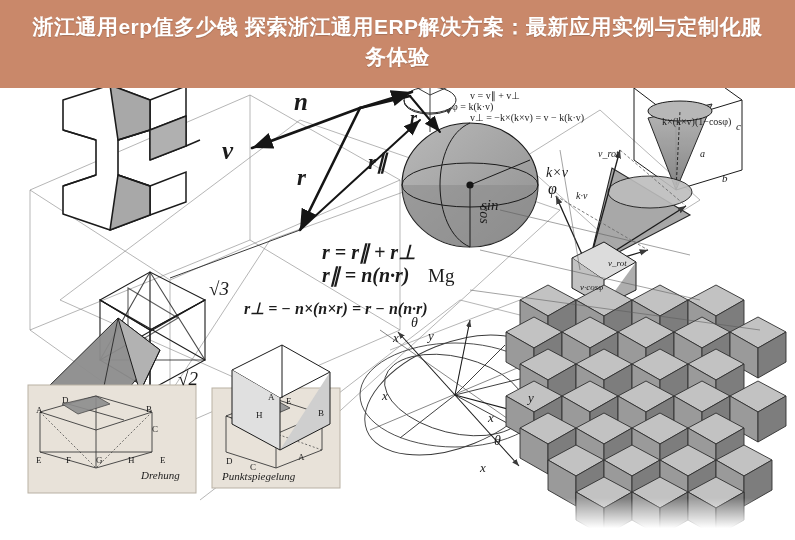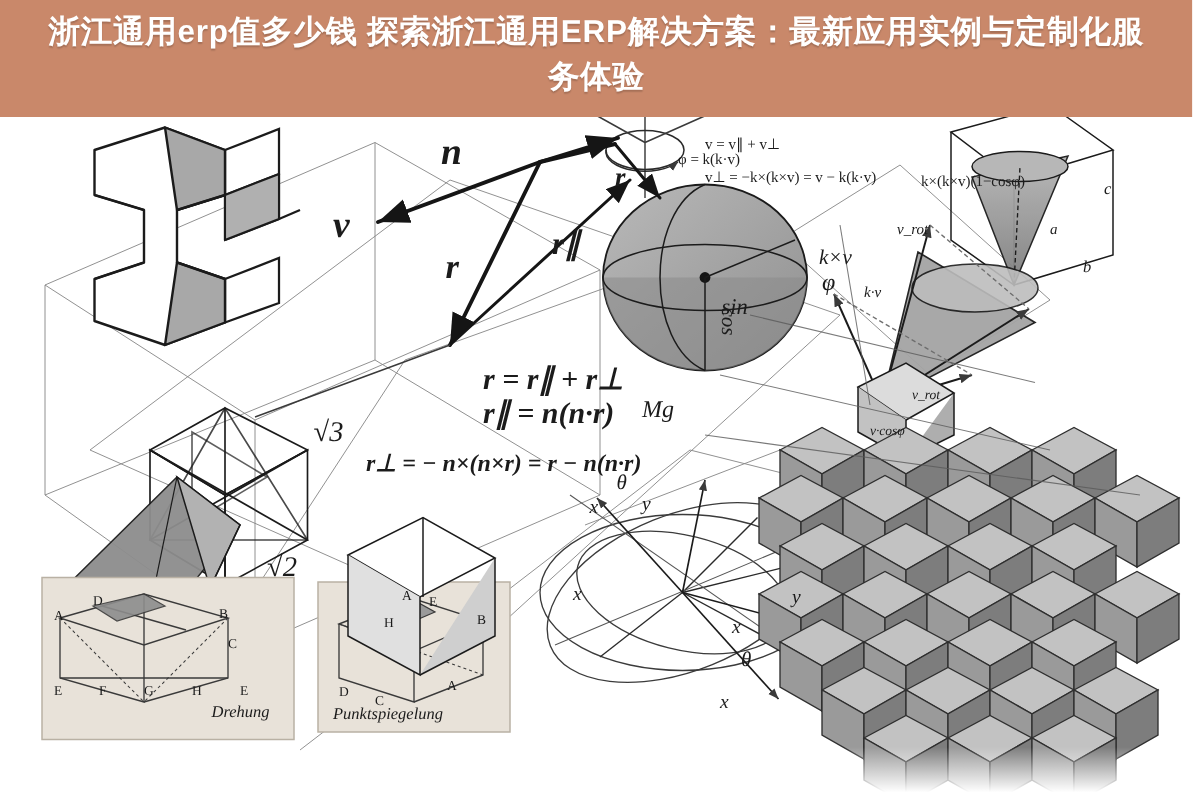--- a/index.html
+++ b/index.html
@@ -16,21 +16,21 @@
     height: 540px;
     overflow: hidden;
     background: #ffffff;
   }
   
   #banner {
     position: absolute;
     left: 0;
     top: 0;
     width: 795px;
-    height: 78px;
+    height: 88px;
     background: #c9886a;
     display: flex;
     align-items: center;
     justify-content: flex-end;
     box-sizing: border-box;
     padding: 4px 28px 8px 28px;
     z-index: 40;
   }
   #banner-title {
     color: #ffffff;
@@ -460,39 +460,39 @@
   <div class="mathlabel bold-italic" style="left:222px; top:137px; font-size:25px;">v</div>
   <div class="mathlabel bold-italic" style="left:297px; top:165px; font-size:23px;">r</div>
   <div class="mathlabel bold-italic" style="left:368px; top:150px; font-size:21px;">r∥</div>
   <div class="mathlabel bold-italic" style="left:410px; top:108px; font-size:18px;">r</div>
 
   <div class="mathlabel" style="left:209px; top:278px; font-size:19px; font-style:italic;">√3</div>
   <div class="mathlabel" style="left:178px; top:368px; font-size:19px; font-style:italic;">√2</div>
 
   <div class="mathlabel" style="left:481px; top:175px; font-size:15px; font-style:italic;margin-top:22px;">sin</div>
   <div class="mathlabel" style="left:492px; top:205px; font-size:14px; font-style:italic; transform:rotate(90deg); transform-origin:left top;">cos</div>
-  <div class="mathlabel" style="left:428px; top:265px; font-size:16px; font-style:italic;">Mg</div>
+  <div class="mathlabel" style="left:428px; top:265px; font-size:19px; ">Mg</div>
 
   <div class="mathlabel" style="left:548px; top:180px; font-size:16px; font-style:italic;">φ</div>
   <div class="mathlabel" style="left:411px; top:315px; font-size:14px; font-style:italic;">θ</div>
   <div class="mathlabel" style="left:494px; top:433px; font-size:14px; font-style:italic;">θ</div>
 
   <div class="mathlabel" style="left:393px; top:330px; font-size:13px; font-style:italic;">x</div>
   <div class="mathlabel" style="left:428px; top:328px; font-size:13px; font-style:italic;">y</div>
   <div class="mathlabel" style="left:382px; top:388px; font-size:13px; font-style:italic;">x</div>
   <div class="mathlabel" style="left:528px; top:390px; font-size:13px; font-style:italic;">y</div>
   <div class="mathlabel" style="left:488px; top:410px; font-size:13px; font-style:italic;">x</div>
   <div class="mathlabel" style="left:480px; top:460px; font-size:13px; font-style:italic;">x</div>
 
   <div class="mathlabel" style="left:546px; top:165px; font-size:14px; font-style:italic;">k×v</div>
   <div class="mathlabel" style="left:576px; top:190px; font-size:10px; font-style:italic;">k·v</div>
   <div class="mathlabel" style="left:598px; top:148px; font-size:10px; font-style:italic;">v_rot</div>
   <div class="mathlabel" style="left:608px; top:258px; font-size:9px; font-style:italic;">v_rot</div>
   <div class="mathlabel" style="left:580px; top:282px; font-size:9px; font-style:italic;">v·cosφ</div>
-  <div class="mathlabel tiny" style="left:614px; top:116px;text-align:center;">k×(k×v)(1−cosφ)</div>
+  <div class="mathlabel tiny" style="left:662px; top:116px;text-align:center;">k×(k×v)(1−cosφ)</div>
 
   <div class="mathlabel" style="left:736px; top:120px; font-size:11px; font-style:italic;">c</div>
   <div class="mathlabel" style="left:722px; top:172px; font-size:11px; font-style:italic;">b</div>
   <div class="mathlabel" style="left:700px; top:148px; font-size:10px; font-style:italic;">a</div>
 
   <div class="mathlabel tiny" style="left:470px; top:90px;">v = v∥ + v⊥</div>
   <div class="mathlabel tiny" style="left:452px; top:101px;">φ = k(k·v)</div>
   <div class="mathlabel tiny" style="left:470px; top:112px;">v⊥ = −k×(k×v) = v − k(k·v)</div>
 
   <div class="mathlabel bold-italic" style="left:322px; top:240px; font-size:20px;">r = r∥ + r⊥</div>

